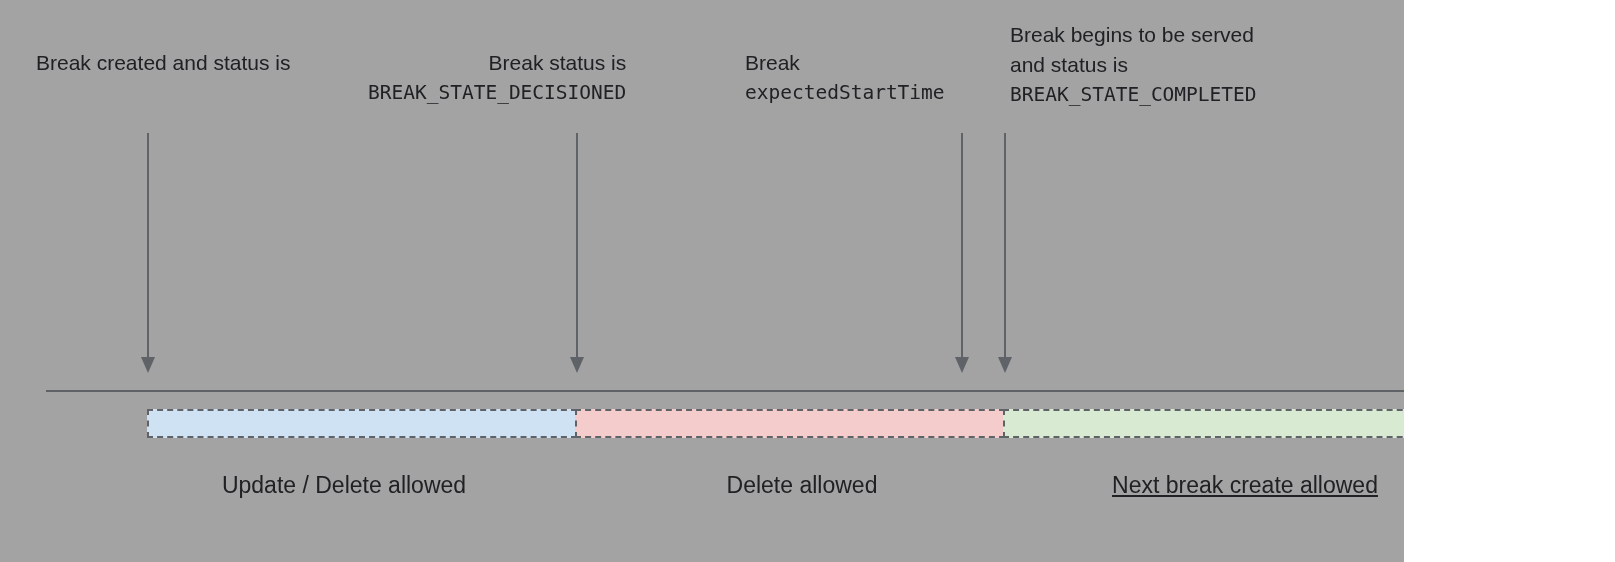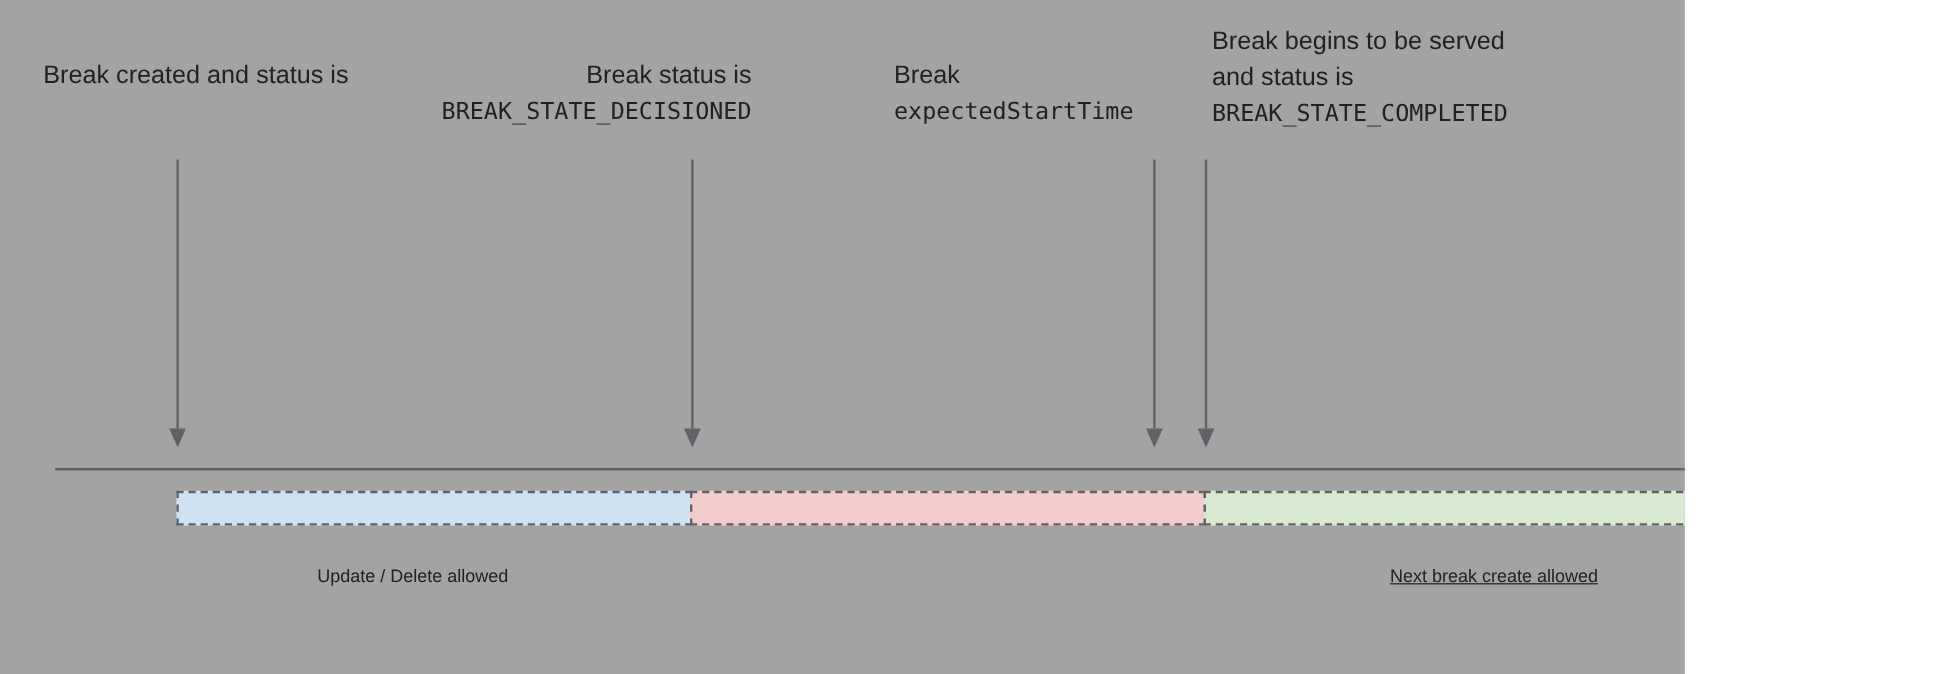--- a/index.html
+++ b/index.html
@@ -94,21 +94,21 @@
   .seg-blue  { left: 147px;  width: 430px; background: #cfe2f3; }
   .seg-red   { left: 575px;  width: 430px; background: #f4cccc; }
   .seg-green { left: 1003px; width: 430px; background: #d9ead3; }
 
   
   .seg-label {
     position: absolute;
     top: 472px;
     width: 400px;
     text-align: center;
-    font-size: 15px;
+    font-size: 23px;
     white-space: nowrap;
   }
   .seg-label-1 { left: 144px; }
   .seg-label-2 { left: 602px; }
   .seg-label-3 { left: 1045px; text-decoration: underline; }
 </style>
 </head>
 <body>
 
 <div class="canvas">
@@ -139,15 +139,16 @@
   <div class="v-arrow v-arrow-4"></div>
 
   <div class="timeline"></div>
   <div class="time-label">time</div>
 
   <div class="bar-seg seg-blue"></div>
   <div class="bar-seg seg-red"></div>
   <div class="bar-seg seg-green"></div>
 
   <div class="seg-label seg-label-1">Update / Delete allowed</div>
+  <div class="seg-label seg-label-2">Delete allowed</div>
   <div class="seg-label seg-label-3">Next break create allowed</div>
 
 </div>
 
 </body></html>

